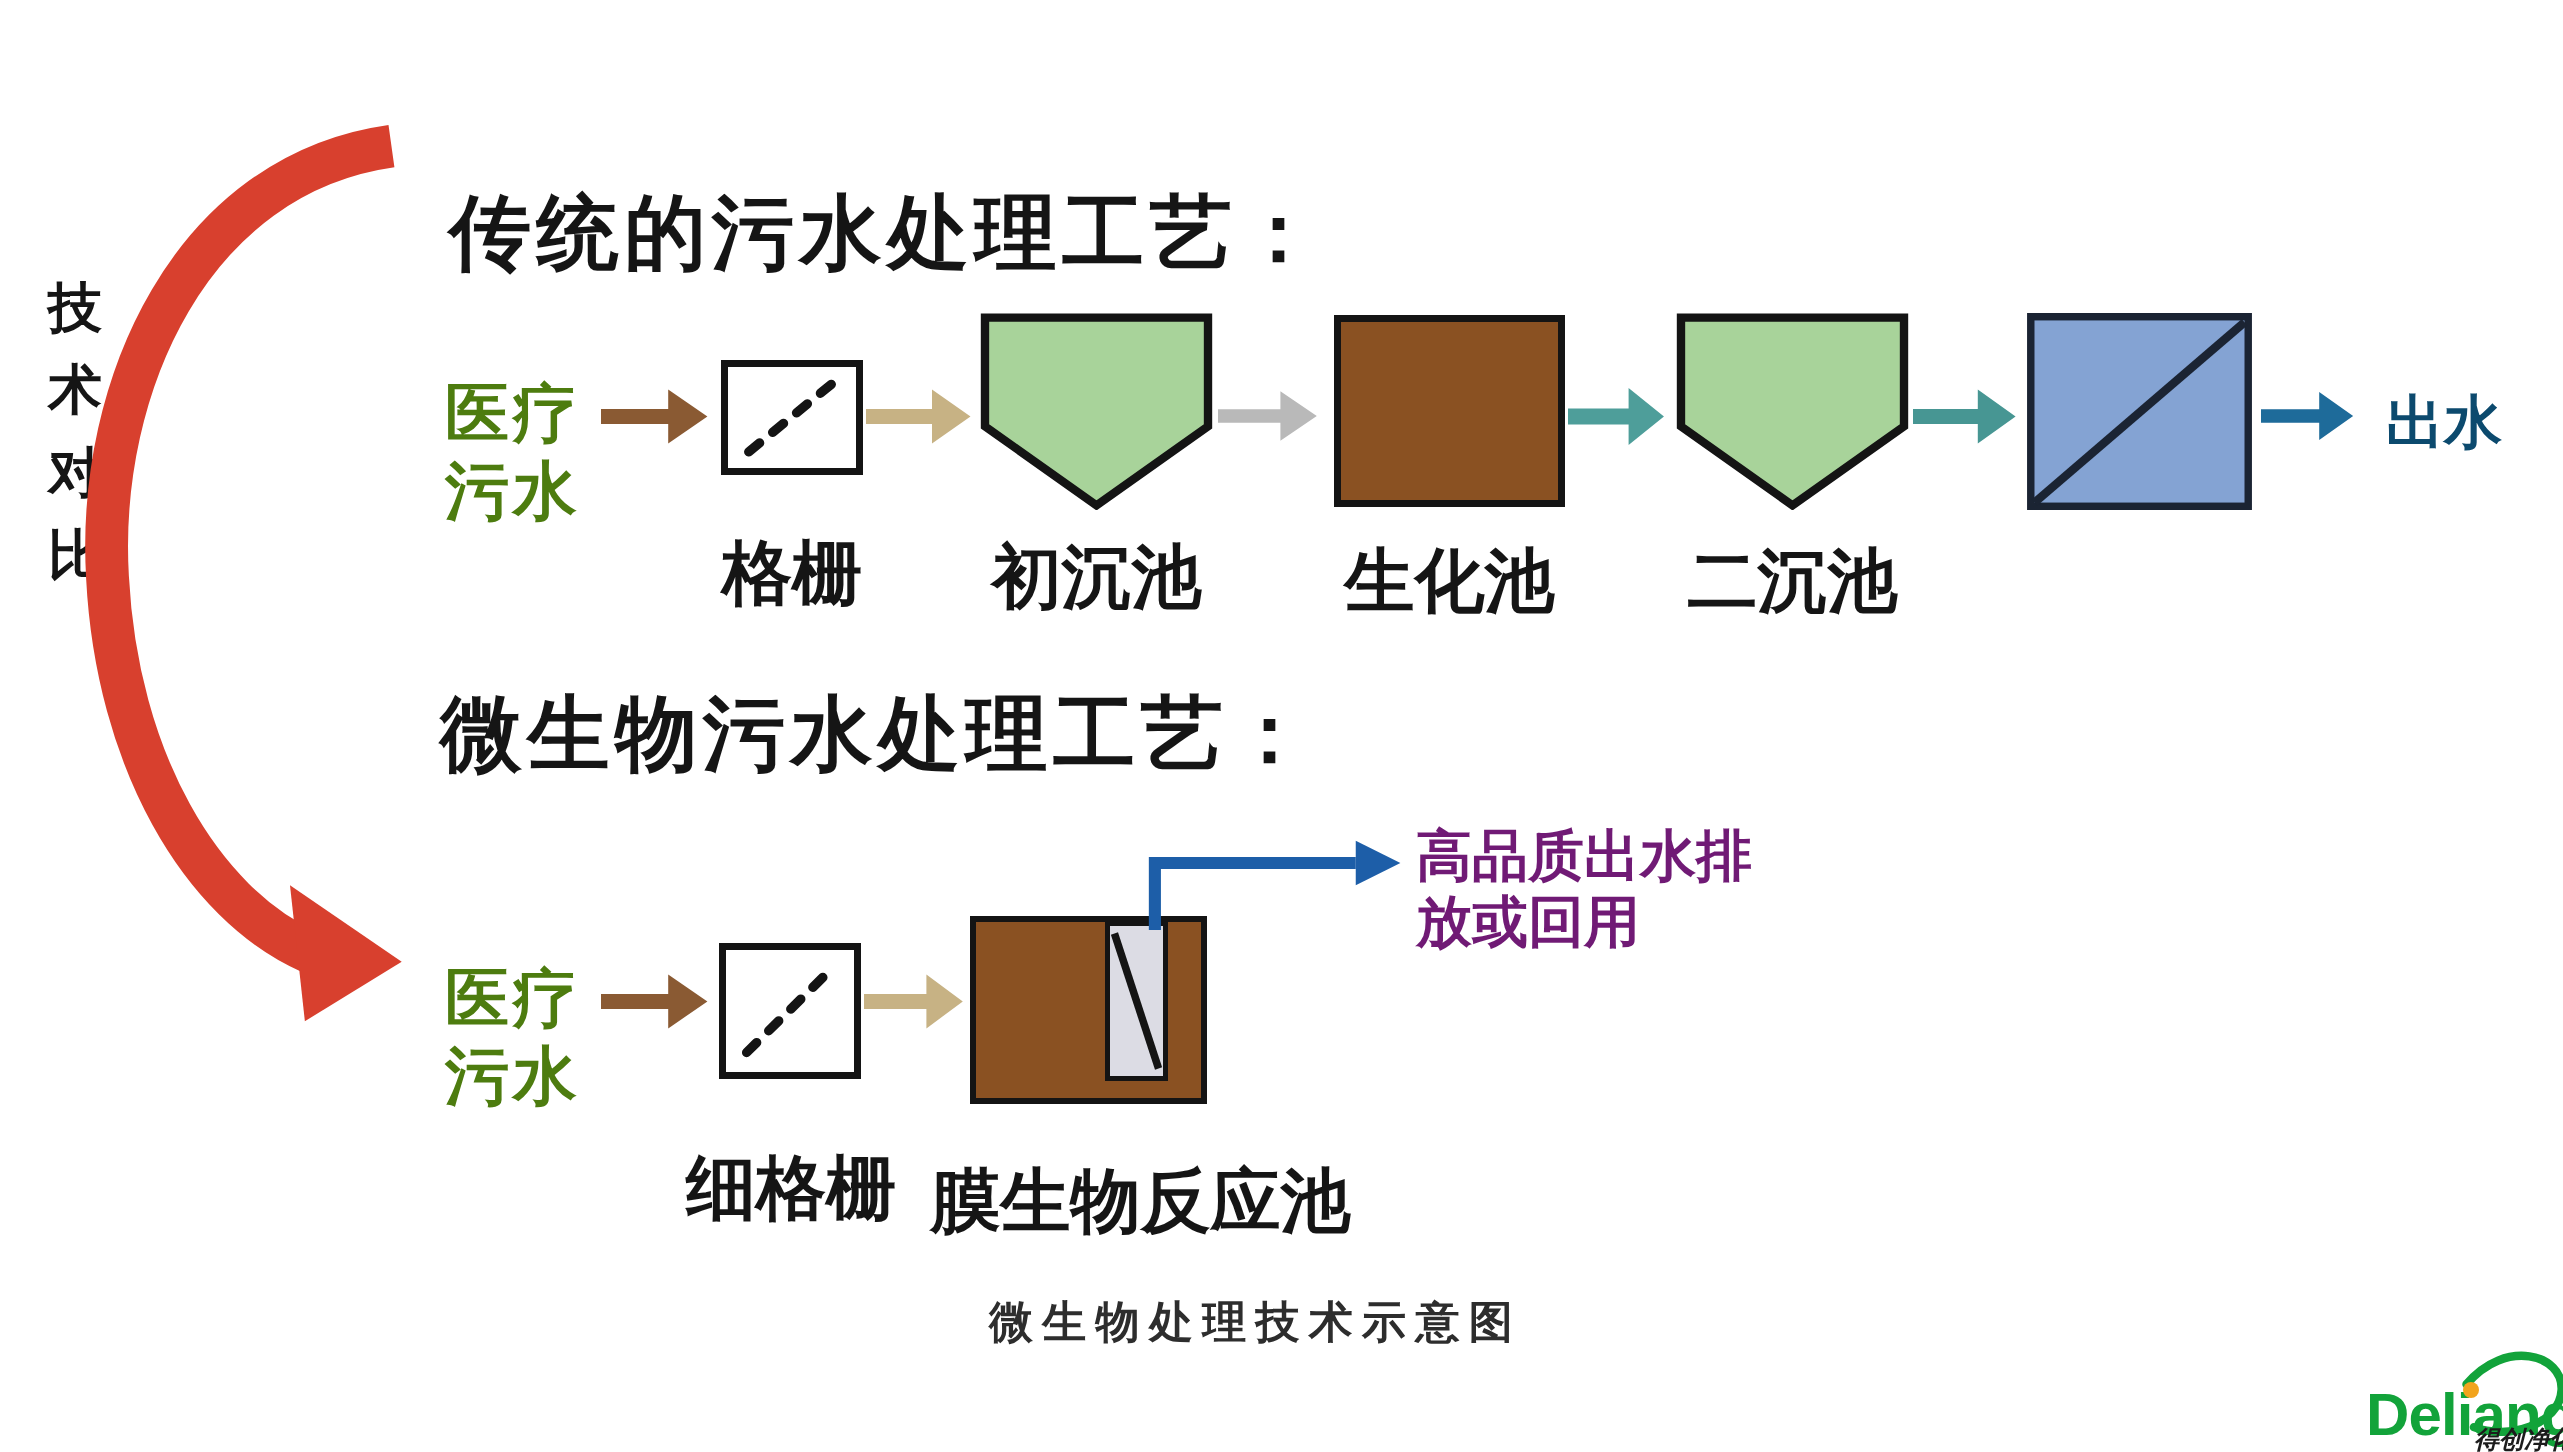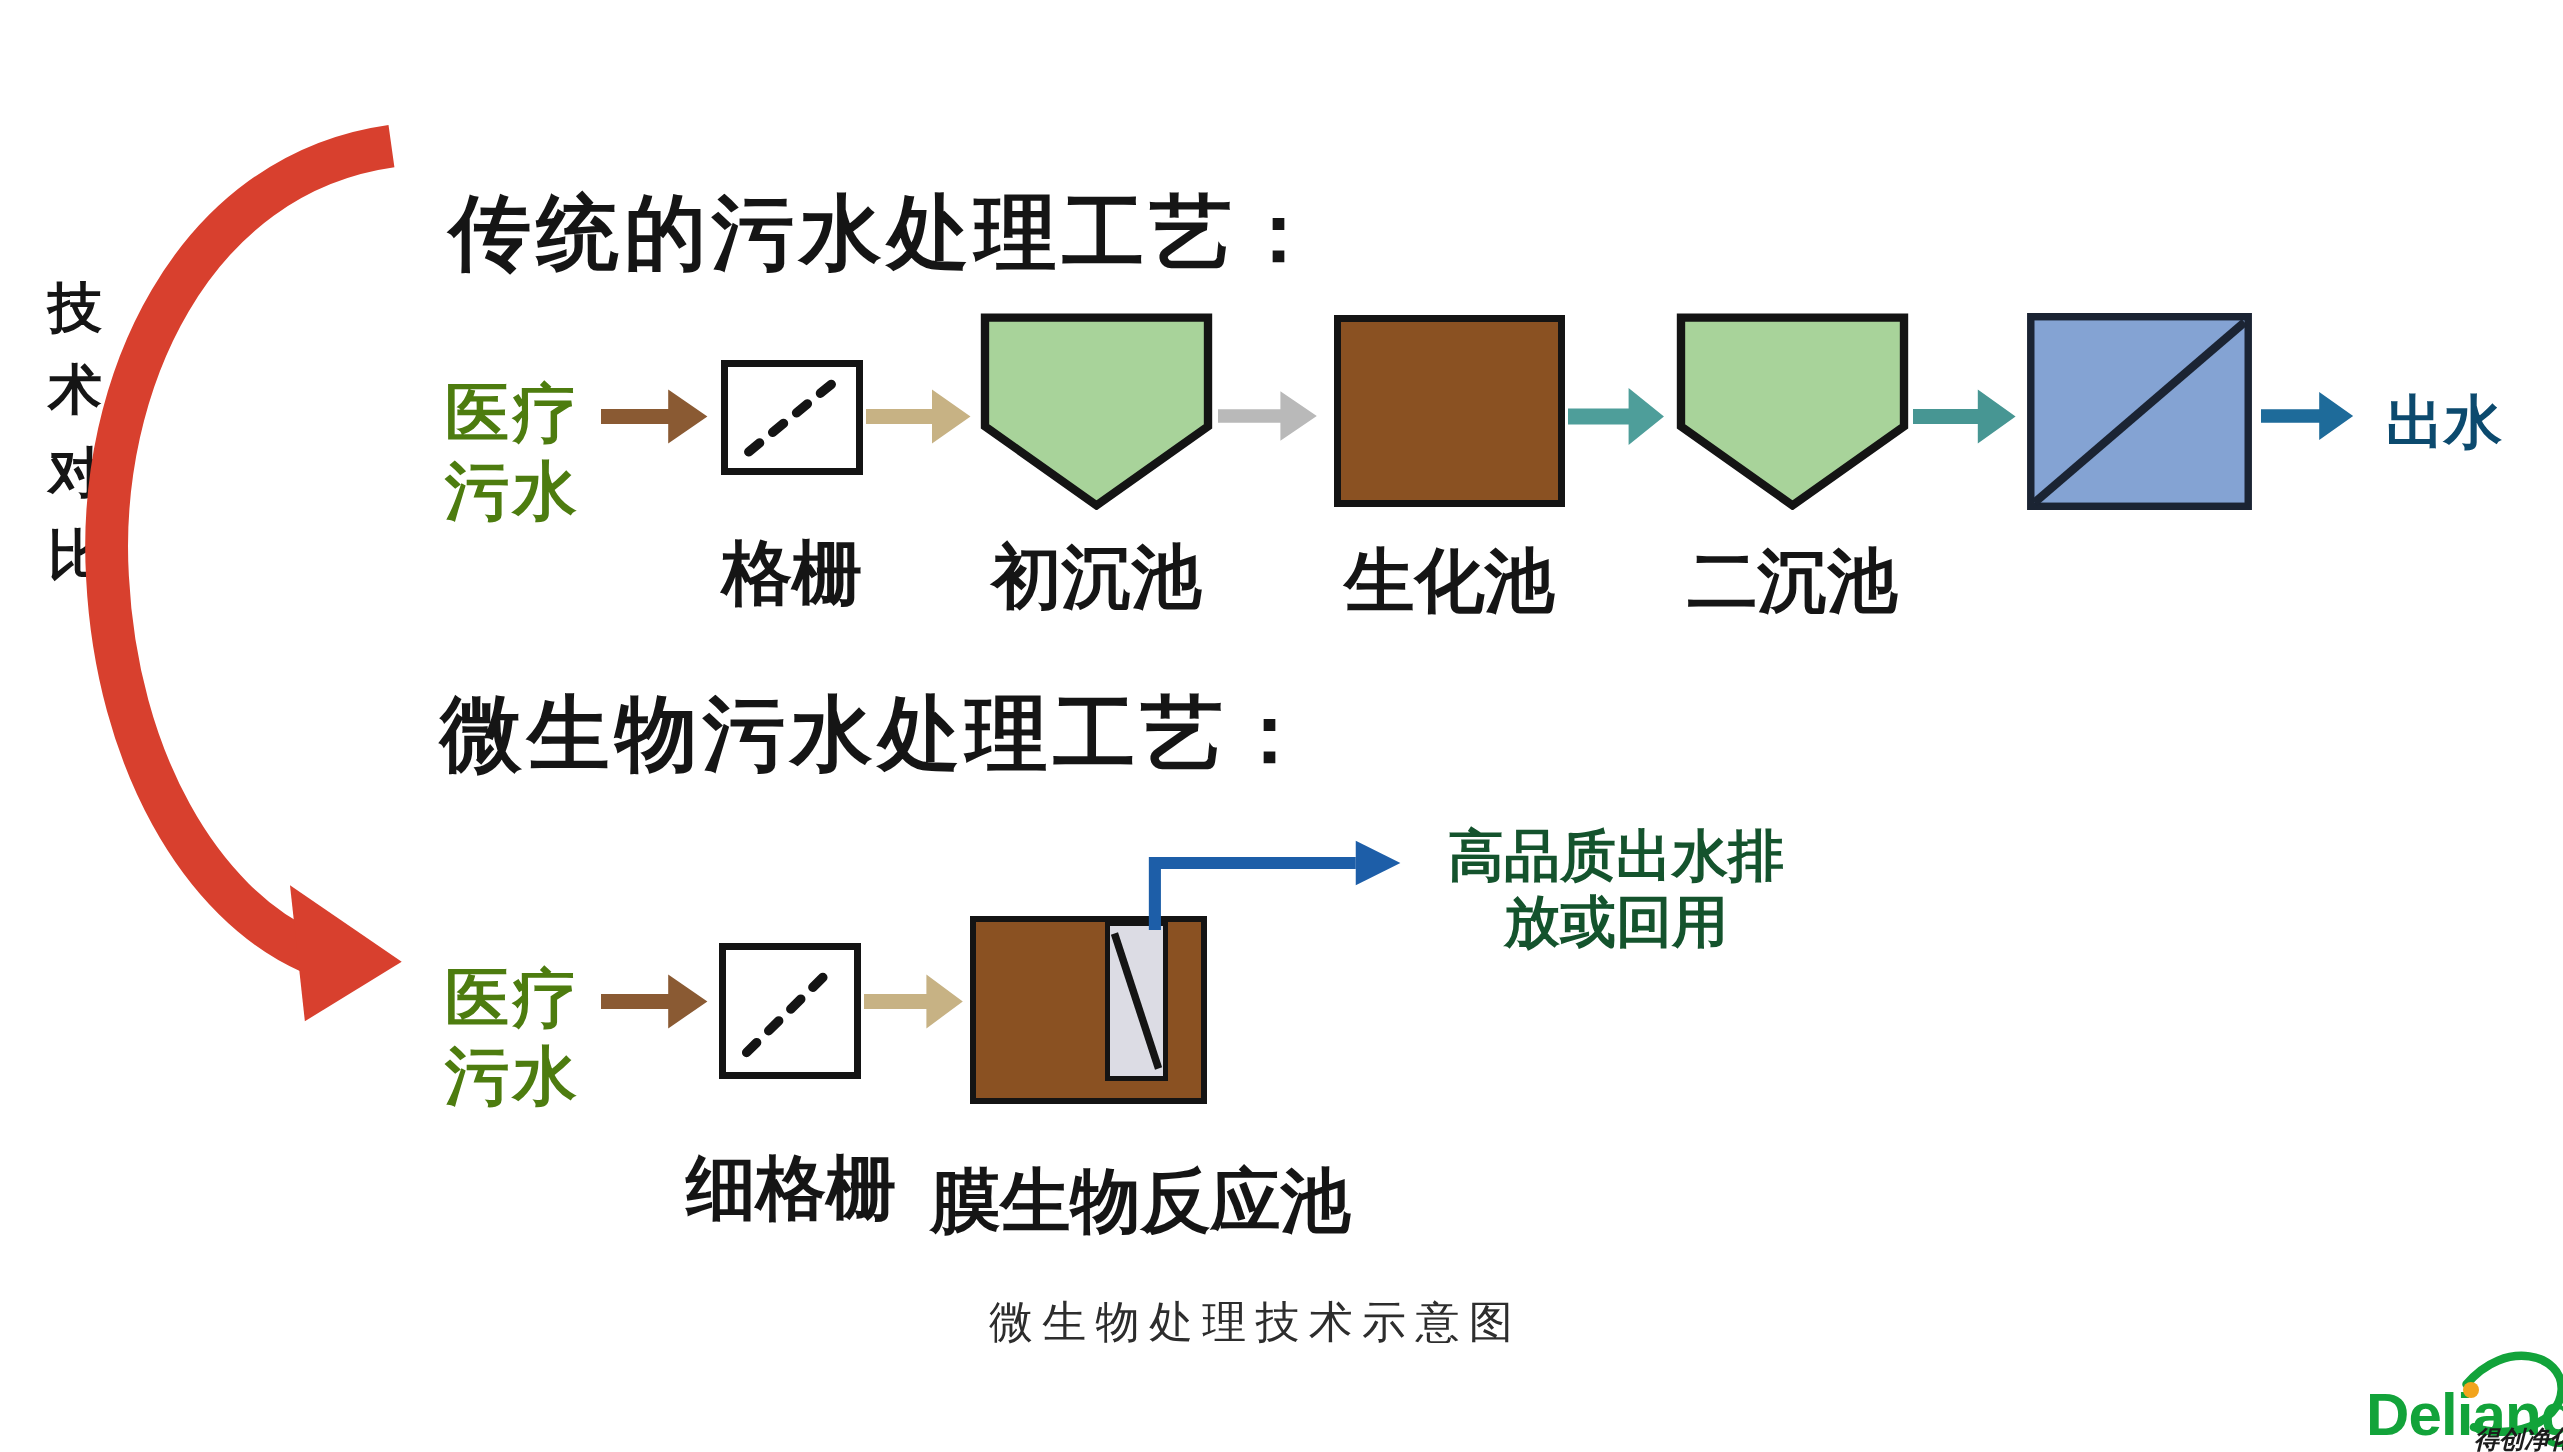--- a/index.html
+++ b/index.html
@@ -5,27 +5,27 @@
   html,body{margin:0;padding:0;background:#ffffff;}
   .canvas{
     position:relative;width:2563px;height:1453px;background:#ffffff;overflow:hidden;
     font-family:"Liberation Sans","DejaVu Sans",sans-serif;color:#151515;
   }
   .abs{position:absolute;}
   .sec-title{font-size:82px;font-weight:bold;letter-spacing:5.6px;white-space:nowrap;color:#151515;text-align:right;}
   .source-label{font-size:64px;font-weight:bold;line-height:1.22;letter-spacing:3.7px;color:#4d7c0f;}
   .stage-label{font-size:70px;font-weight:bold;text-align:center;white-space:nowrap;color:#151515;}
   .out-label{font-size:58px;font-weight:bold;white-space:nowrap;color:#0c4a6e;}
-  .out-lines{font-size:56px;font-weight:bold;text-align:center;line-height:1.18;color:#14532d;}
+  .out-lines{font-size:56px;font-weight:bold;line-height:1.18;color:#701a75;}
   .cmp{display:flex;flex-direction:column;gap:9.3px;font-size:54px;font-weight:bold;color:#151515;}
   .screen-box{box-sizing:border-box;background:#ffffff;border:7.5px solid #141414;}
   .tank-brown{box-sizing:border-box;background:#8a5122;border:7.5px solid #141414;}
   .mbr-box{box-sizing:border-box;background:#8a5122;border:6.5px solid #141414;}
   .membrane{box-sizing:border-box;position:absolute;background:#dcdce4;border:5.6px solid #141414;}
-  .caption{font-size:44px;font-weight:400;letter-spacing:9.3px;color:#2d2d2d;white-space:nowrap;}
+  .caption{font-size:44px;font-weight:700;letter-spacing:9.3px;color:#2d2d2d;white-space:nowrap;}
   .logo-text{font-size:60px;font-weight:bold;letter-spacing:-0.9px;color:#12a33a;white-space:nowrap;}
   .logo-sub{font-size:25px;font-weight:bold;font-style:italic;color:#1c1c1c;white-space:nowrap;
             font-family:"Liberation Serif","DejaVu Serif",serif;}
   .logo-dot{width:16px;height:16px;border-radius:50%;background:#f2a41d;}
   svg{display:block;}
 </style>
 </head>
 <body>
 
 <div class="canvas">

